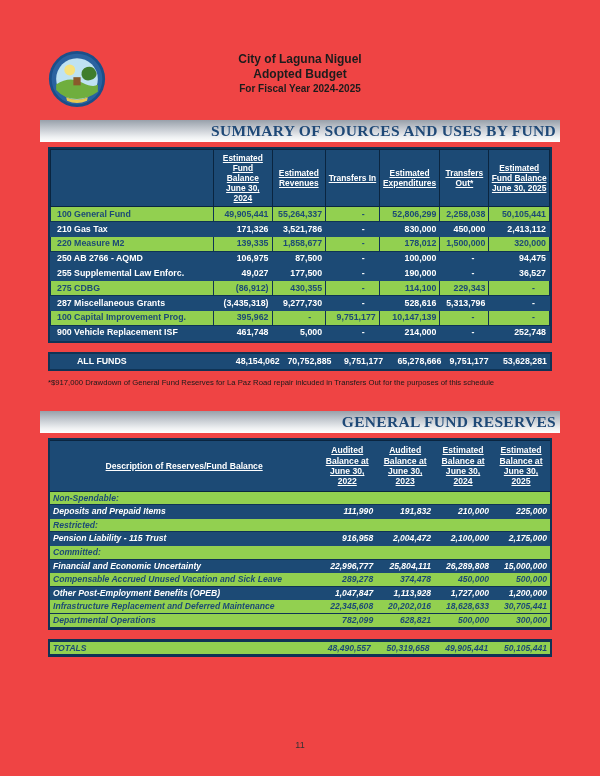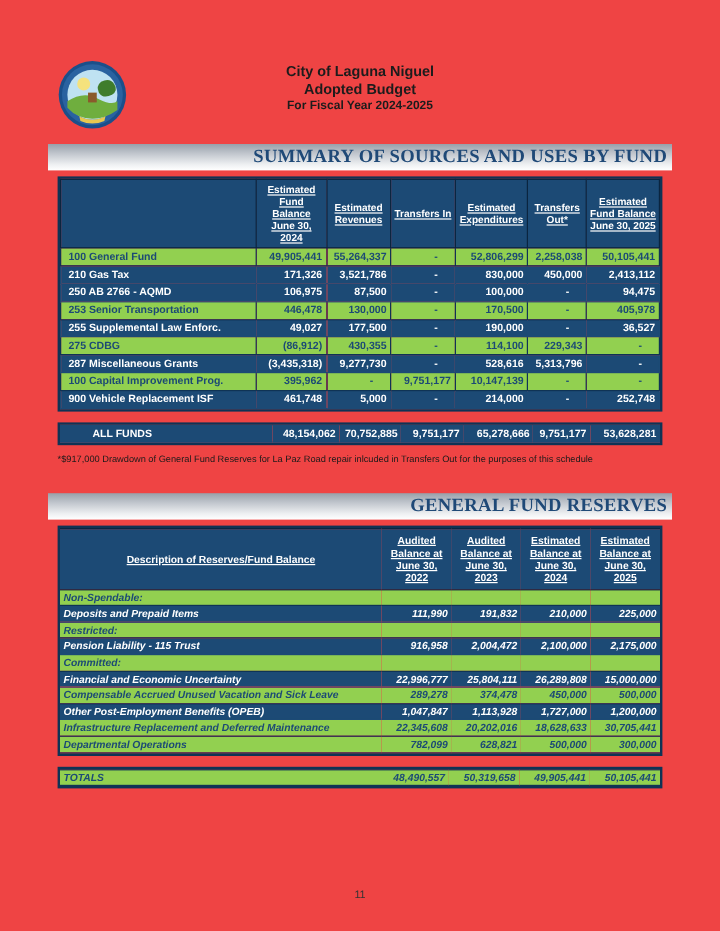--- a/index.html
+++ b/index.html
@@ -121,37 +121,37 @@
           </tr>
           <tr class="tone-navy">
             <td class="c0 label">210 Gas Tax</td>
             <td class="c1 num">171,326</td>
             <td class="c2 num">3,521,786</td>
             <td class="c3 num dash">-</td>
             <td class="c4 num">830,000</td>
             <td class="c5 num">450,000</td>
             <td class="c6 num">2,413,112</td>
           </tr>
+          <tr class="tone-green">
+            <td class="c0 label">220 Measure M2</td>
+            <td class="c1 num">139,335</td>
+            <td class="c2 num">1,858,677</td>
+            <td class="c3 num dash">-</td>
+            <td class="c4 num">178,012</td>
+            <td class="c5 num">1,500,000</td>
+            <td class="c6 num">320,000</td>
+          </tr>
           <tr class="tone-navy">
             <td class="c0 label">250 AB 2766 - AQMD</td>
             <td class="c1 num">106,975</td>
             <td class="c2 num">87,500</td>
             <td class="c3 num dash">-</td>
             <td class="c4 num">100,000</td>
             <td class="c5 num dash">-</td>
             <td class="c6 num">94,475</td>
-          </tr>
-          <tr class="tone-green">
-            <td class="c0 label">253 Senior Transportation</td>
-            <td class="c1 num">446,478</td>
-            <td class="c2 num">130,000</td>
-            <td class="c3 num dash">-</td>
-            <td class="c4 num">170,500</td>
-            <td class="c5 num dash">-</td>
-            <td class="c6 num">405,978</td>
           </tr>
           <tr class="tone-navy">
             <td class="c0 label">255 Supplemental Law Enforc.</td>
             <td class="c1 num">49,027</td>
             <td class="c2 num">177,500</td>
             <td class="c3 num dash">-</td>
             <td class="c4 num">190,000</td>
             <td class="c5 num dash">-</td>
             <td class="c6 num">36,527</td>
           </tr>

